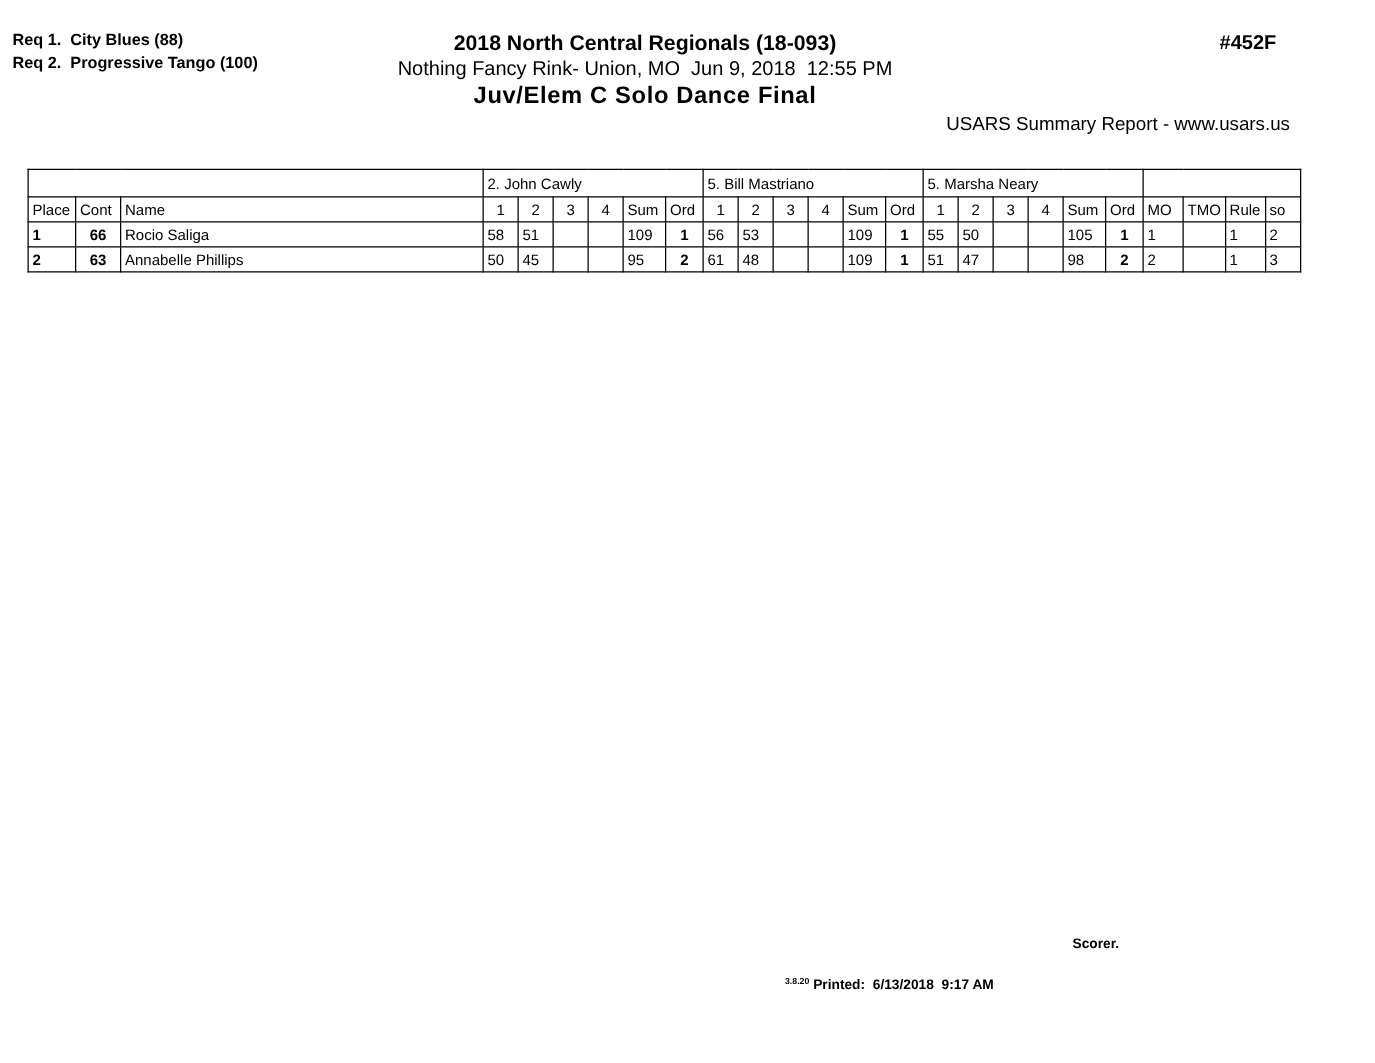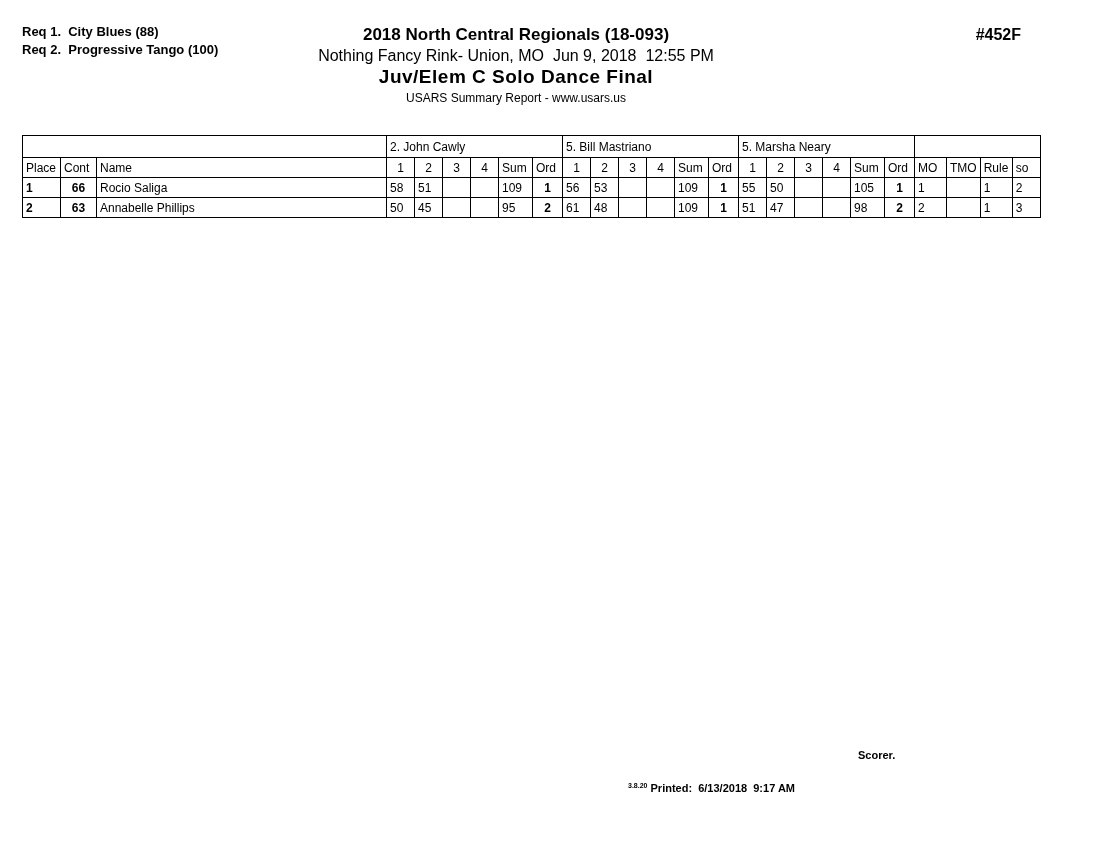--- a/index.html
+++ b/index.html
@@ -1,25 +1,25 @@
 <!DOCTYPE html>
 <html><head>
 <meta charset="utf-8">
 <style>
   * { margin:0; padding:0; box-sizing:border-box; }
   html,body { width:1100px; height:850px; background:#ffffff; color:#000;
               font-family:"Liberation Sans", sans-serif; position:relative; overflow:hidden; }
 
   .abs { position:absolute; }
-  .req { left:22px; font-weight:bold; font-size:13px; white-space:pre; }
+  .req { left:10px; font-weight:bold; font-size:13px; white-space:pre; }
   .center { left:0; width:1032px; text-align:center; white-space:pre; }
   .title  { top:25px; font-size:17px; font-weight:bold; }
   .venue  { top:47px; font-size:16px; }
   .event  { top:66px; font-size:19px; font-weight:bold; letter-spacing:0.5px; }
-  .report { top:91px; font-size:12px; }
+  .report { top:91px; font-size:15px;text-align:right; }
   .docnum { top:26px; right:79px; font-weight:bold; font-size:16px; }
 
   table.t { position:absolute; left:22px; top:135px; border-collapse:collapse; table-layout:fixed; }
   table.t td { border:1px solid #000; font-size:12px; height:20px; padding:1px 3px;
                overflow:hidden; white-space:nowrap; vertical-align:middle; }
   tr.judge-row td { height:22px; }
   td.nob { border:none; }
   td.ord { border-left-width:2px; border-right-width:2px; }
   .b   { font-weight:bold; }
   .ctr { text-align:center; }

